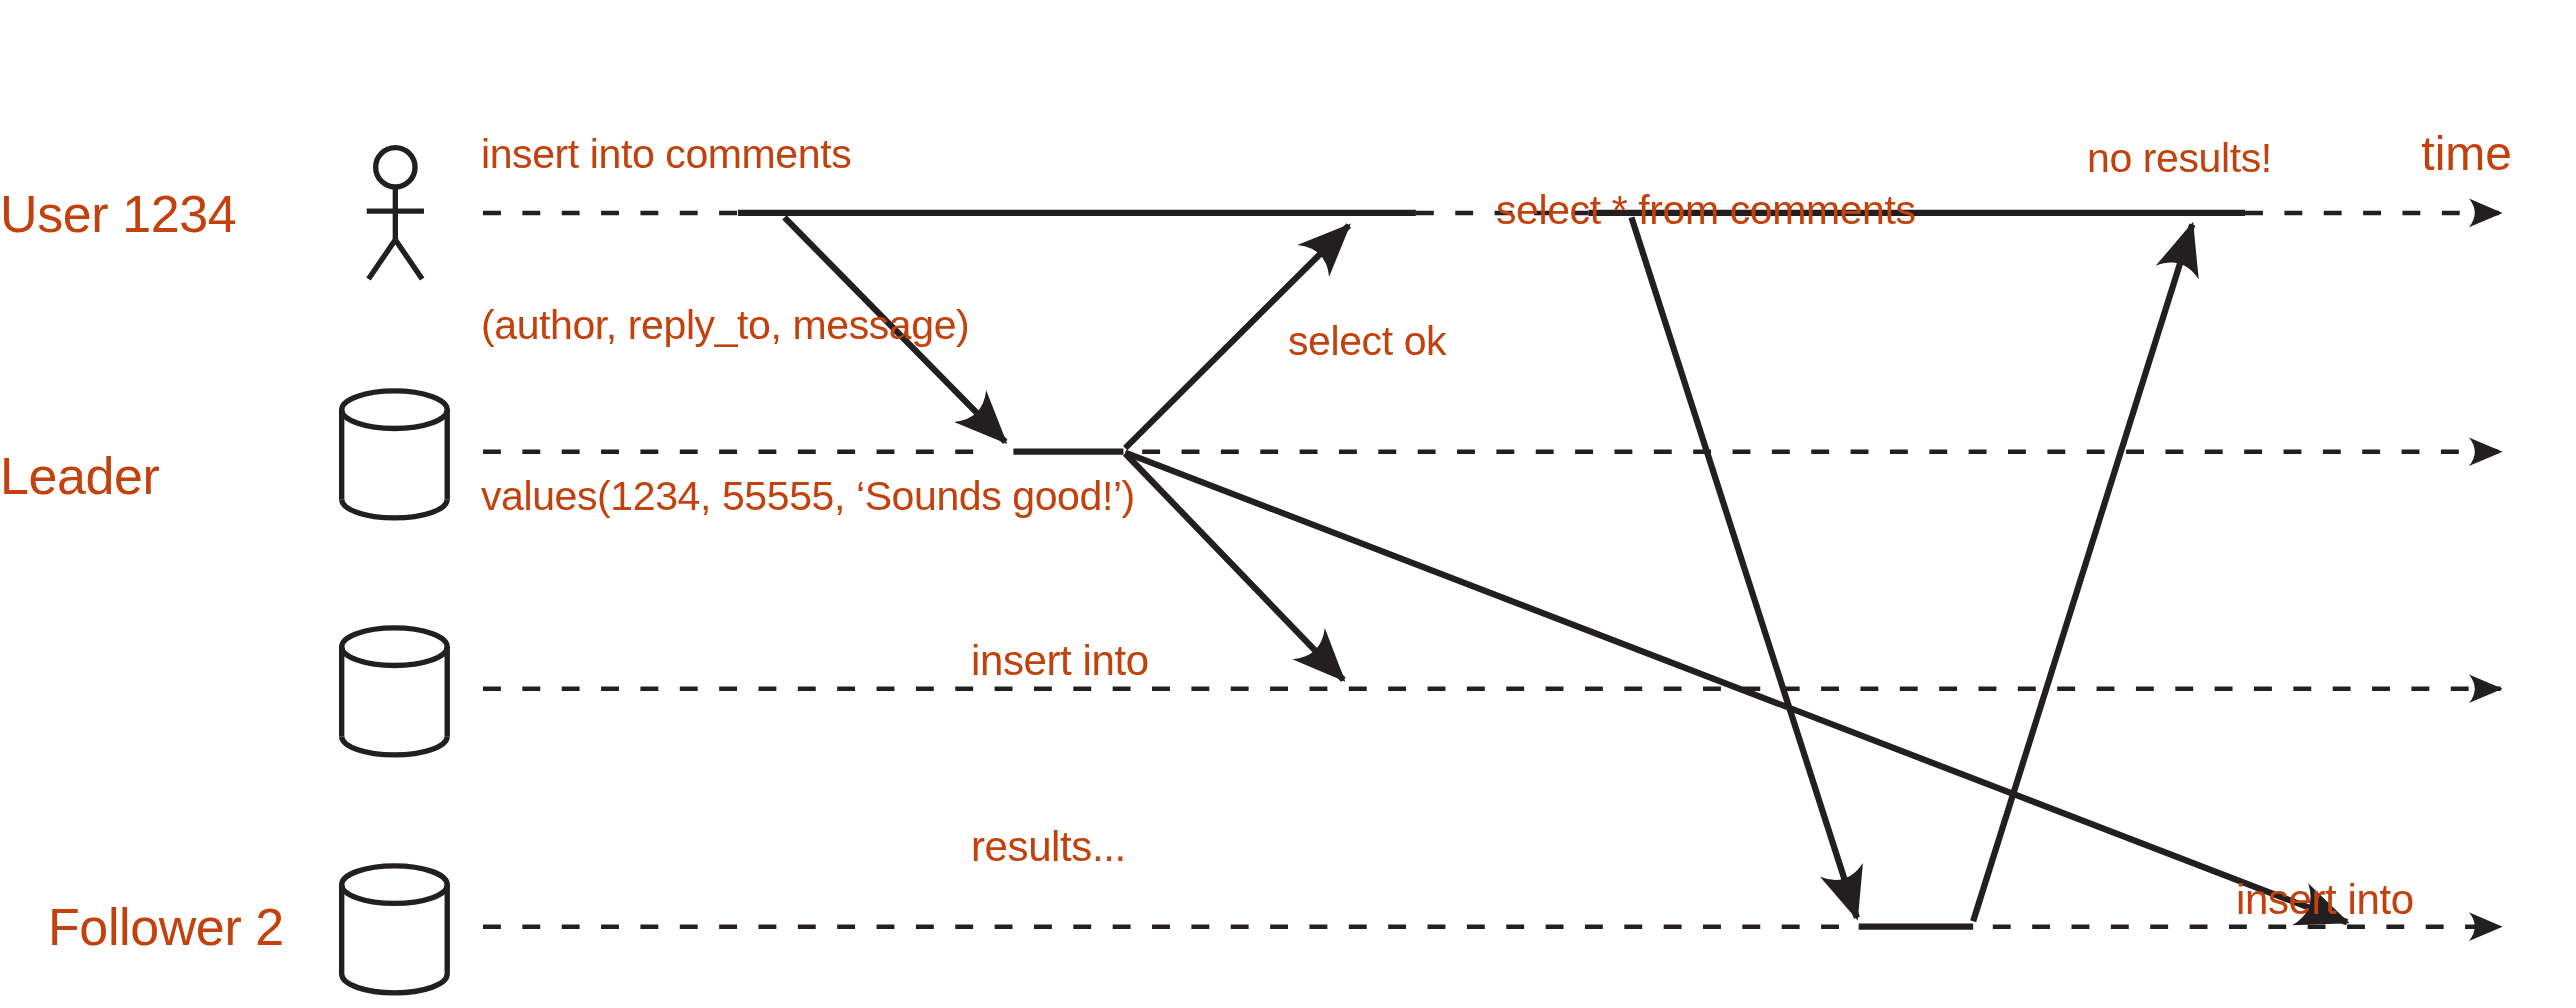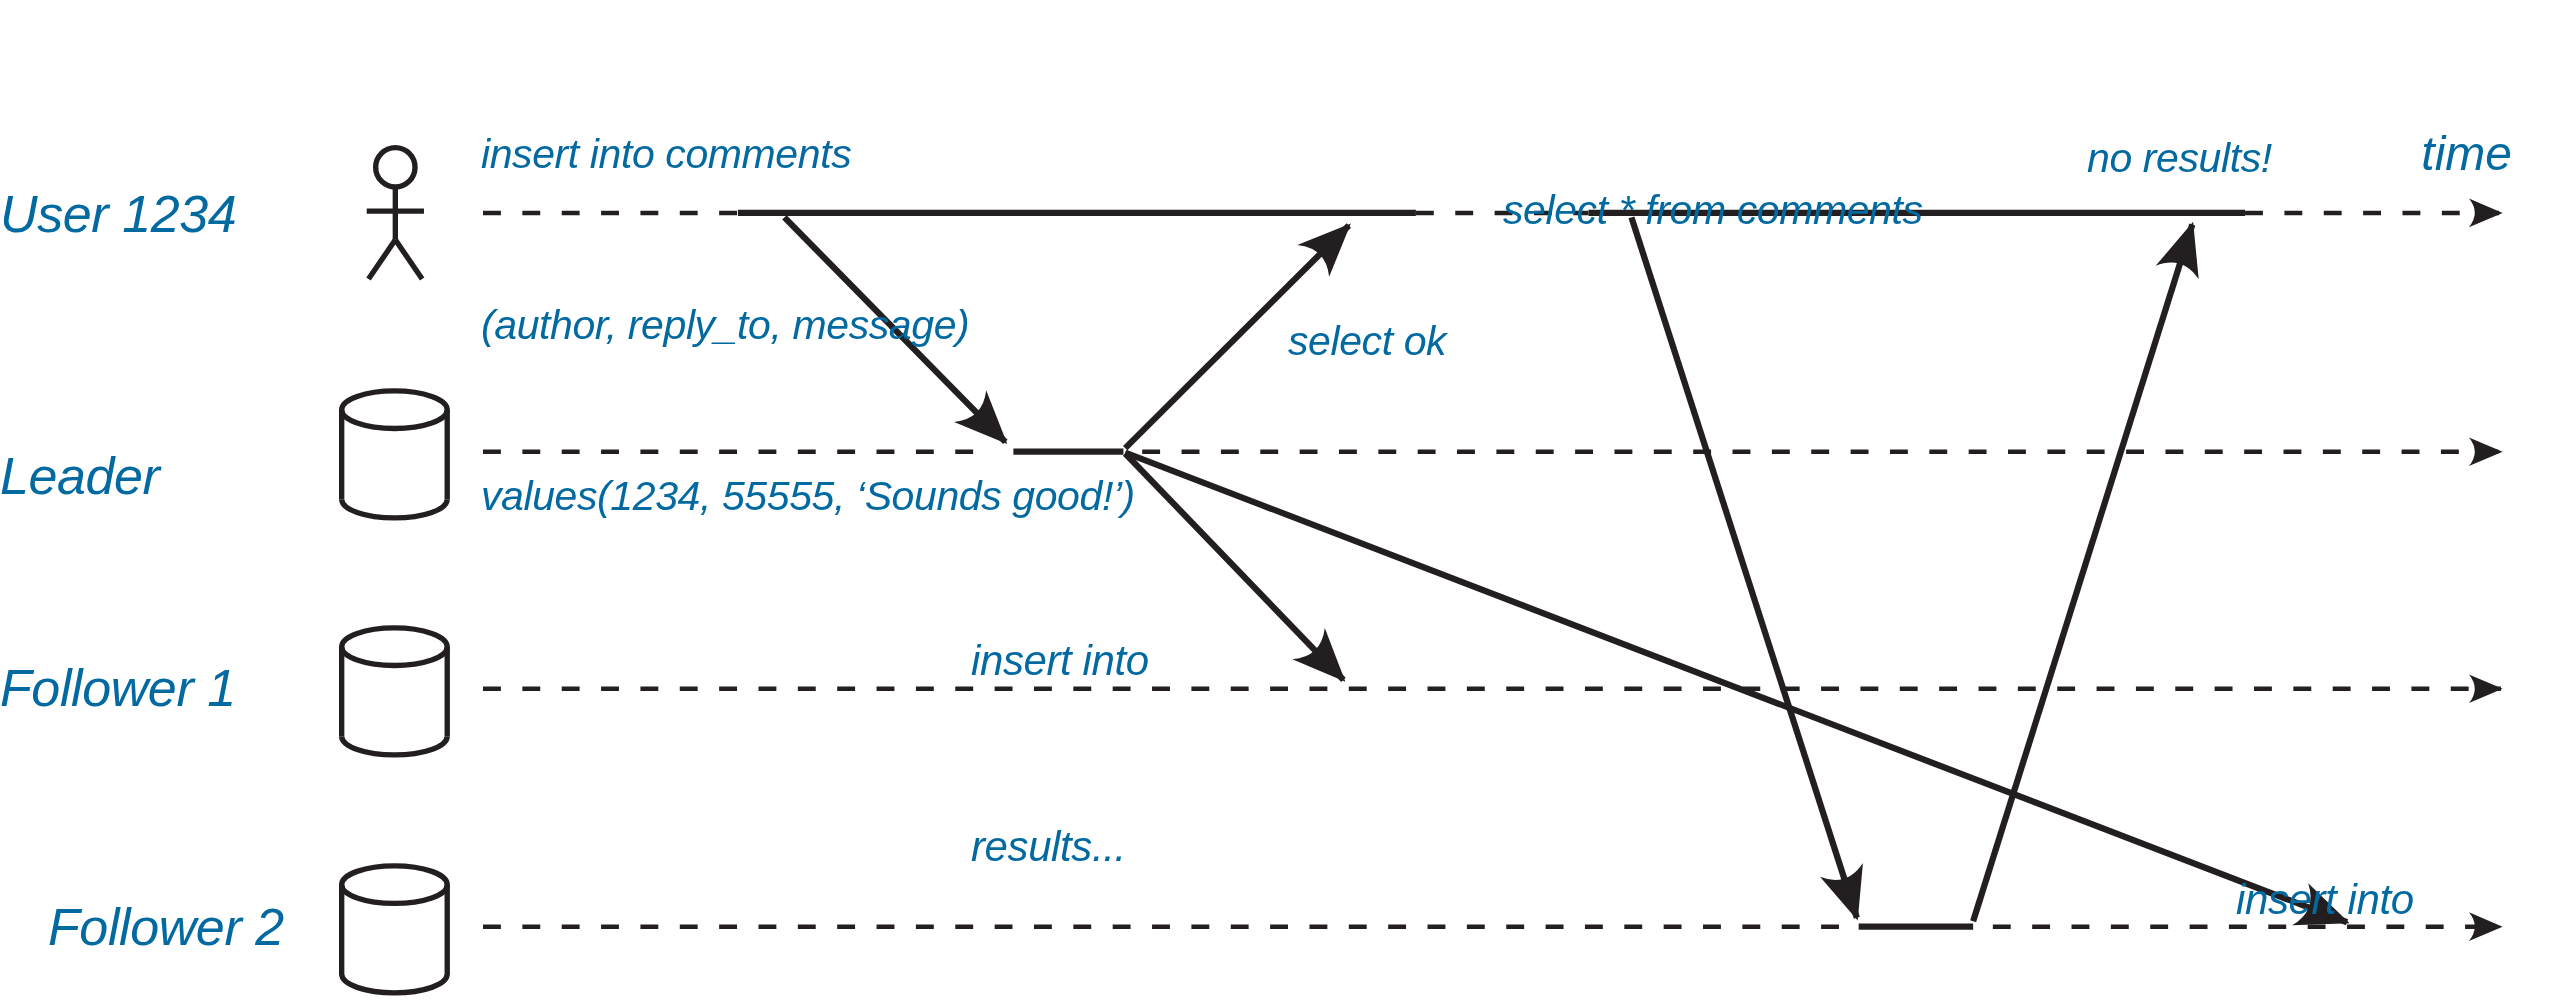--- a/index.html
+++ b/index.html
@@ -6,23 +6,23 @@
   .canvas {
     position: relative;
     width: 2576px;
     height: 1009px;
     background: #ffffff;
     overflow: hidden;
     font-family: "Liberation Sans", "DejaVu Sans", sans-serif;
     color: #231f20;
   }
   .layer { position: absolute; left: 0; top: 0; }
-  .txt { position: absolute; white-space: pre; color: #0369a1; font-style: italic; }
+  .txt { position: absolute; white-space: pre; color: #c2410c; }
   .sql      { font-size: 41px; line-height: 57px; letter-spacing: -0.4px; }
-  .sql2     { font-size: 41px; line-height: 55px; letter-spacing: -0.4px; margin-left: 7px; }
+  .sql2     { font-size: 41px; line-height: 55px; letter-spacing: -0.4px; }
   .note     { font-size: 41px; line-height: 55px; letter-spacing: -0.4px; }
   .repl     { font-size: 42px; line-height: 62px; letter-spacing: -0.4px; }
   .actor    { font-size: 52px; line-height: 63px; letter-spacing: -0.4px; }
   .actor-box { position: absolute; left: 0; width: 295px; text-align: left; }
   .time-label { font-size: 48px; line-height: 57px; font-weight: 500; }
   svg { display: block; }
 </style>
 </head>
 <body>
 
@@ -96,21 +96,20 @@
         <ellipse cx="441" cy="458" rx="59" ry="21"></ellipse>
         <line x1="382" y1="458" x2="382" y2="558"></line>
         <line x1="500" y1="458" x2="500" y2="558"></line>
         <path d="M382 558 A59 21 0 0 0 500 558"></path>
       </g>
     </g>
   </svg>
 
   <div class="txt actor actor-box" style="top:183px;">User 1234</div>
   <div class="txt actor actor-box" style="top:445px;">Leader</div>
-  <div class="txt actor actor-box" style="top:657px;">Follower 1</div>
   <div class="txt actor actor-box" style="top:896px;padding-left:48px;">Follower 2</div>
 
   <div class="txt sql" style="left:481px; top:11.6px;">
     <div>insert into comments</div>
     <div>(author, reply_to, message)</div>
     <div>values(1234, 55555, ‘Sounds good!’)</div>
   </div>
 
   <div class="txt sql2" style="left:1496px; top:73px;">
     <div>select * from comments</div>

